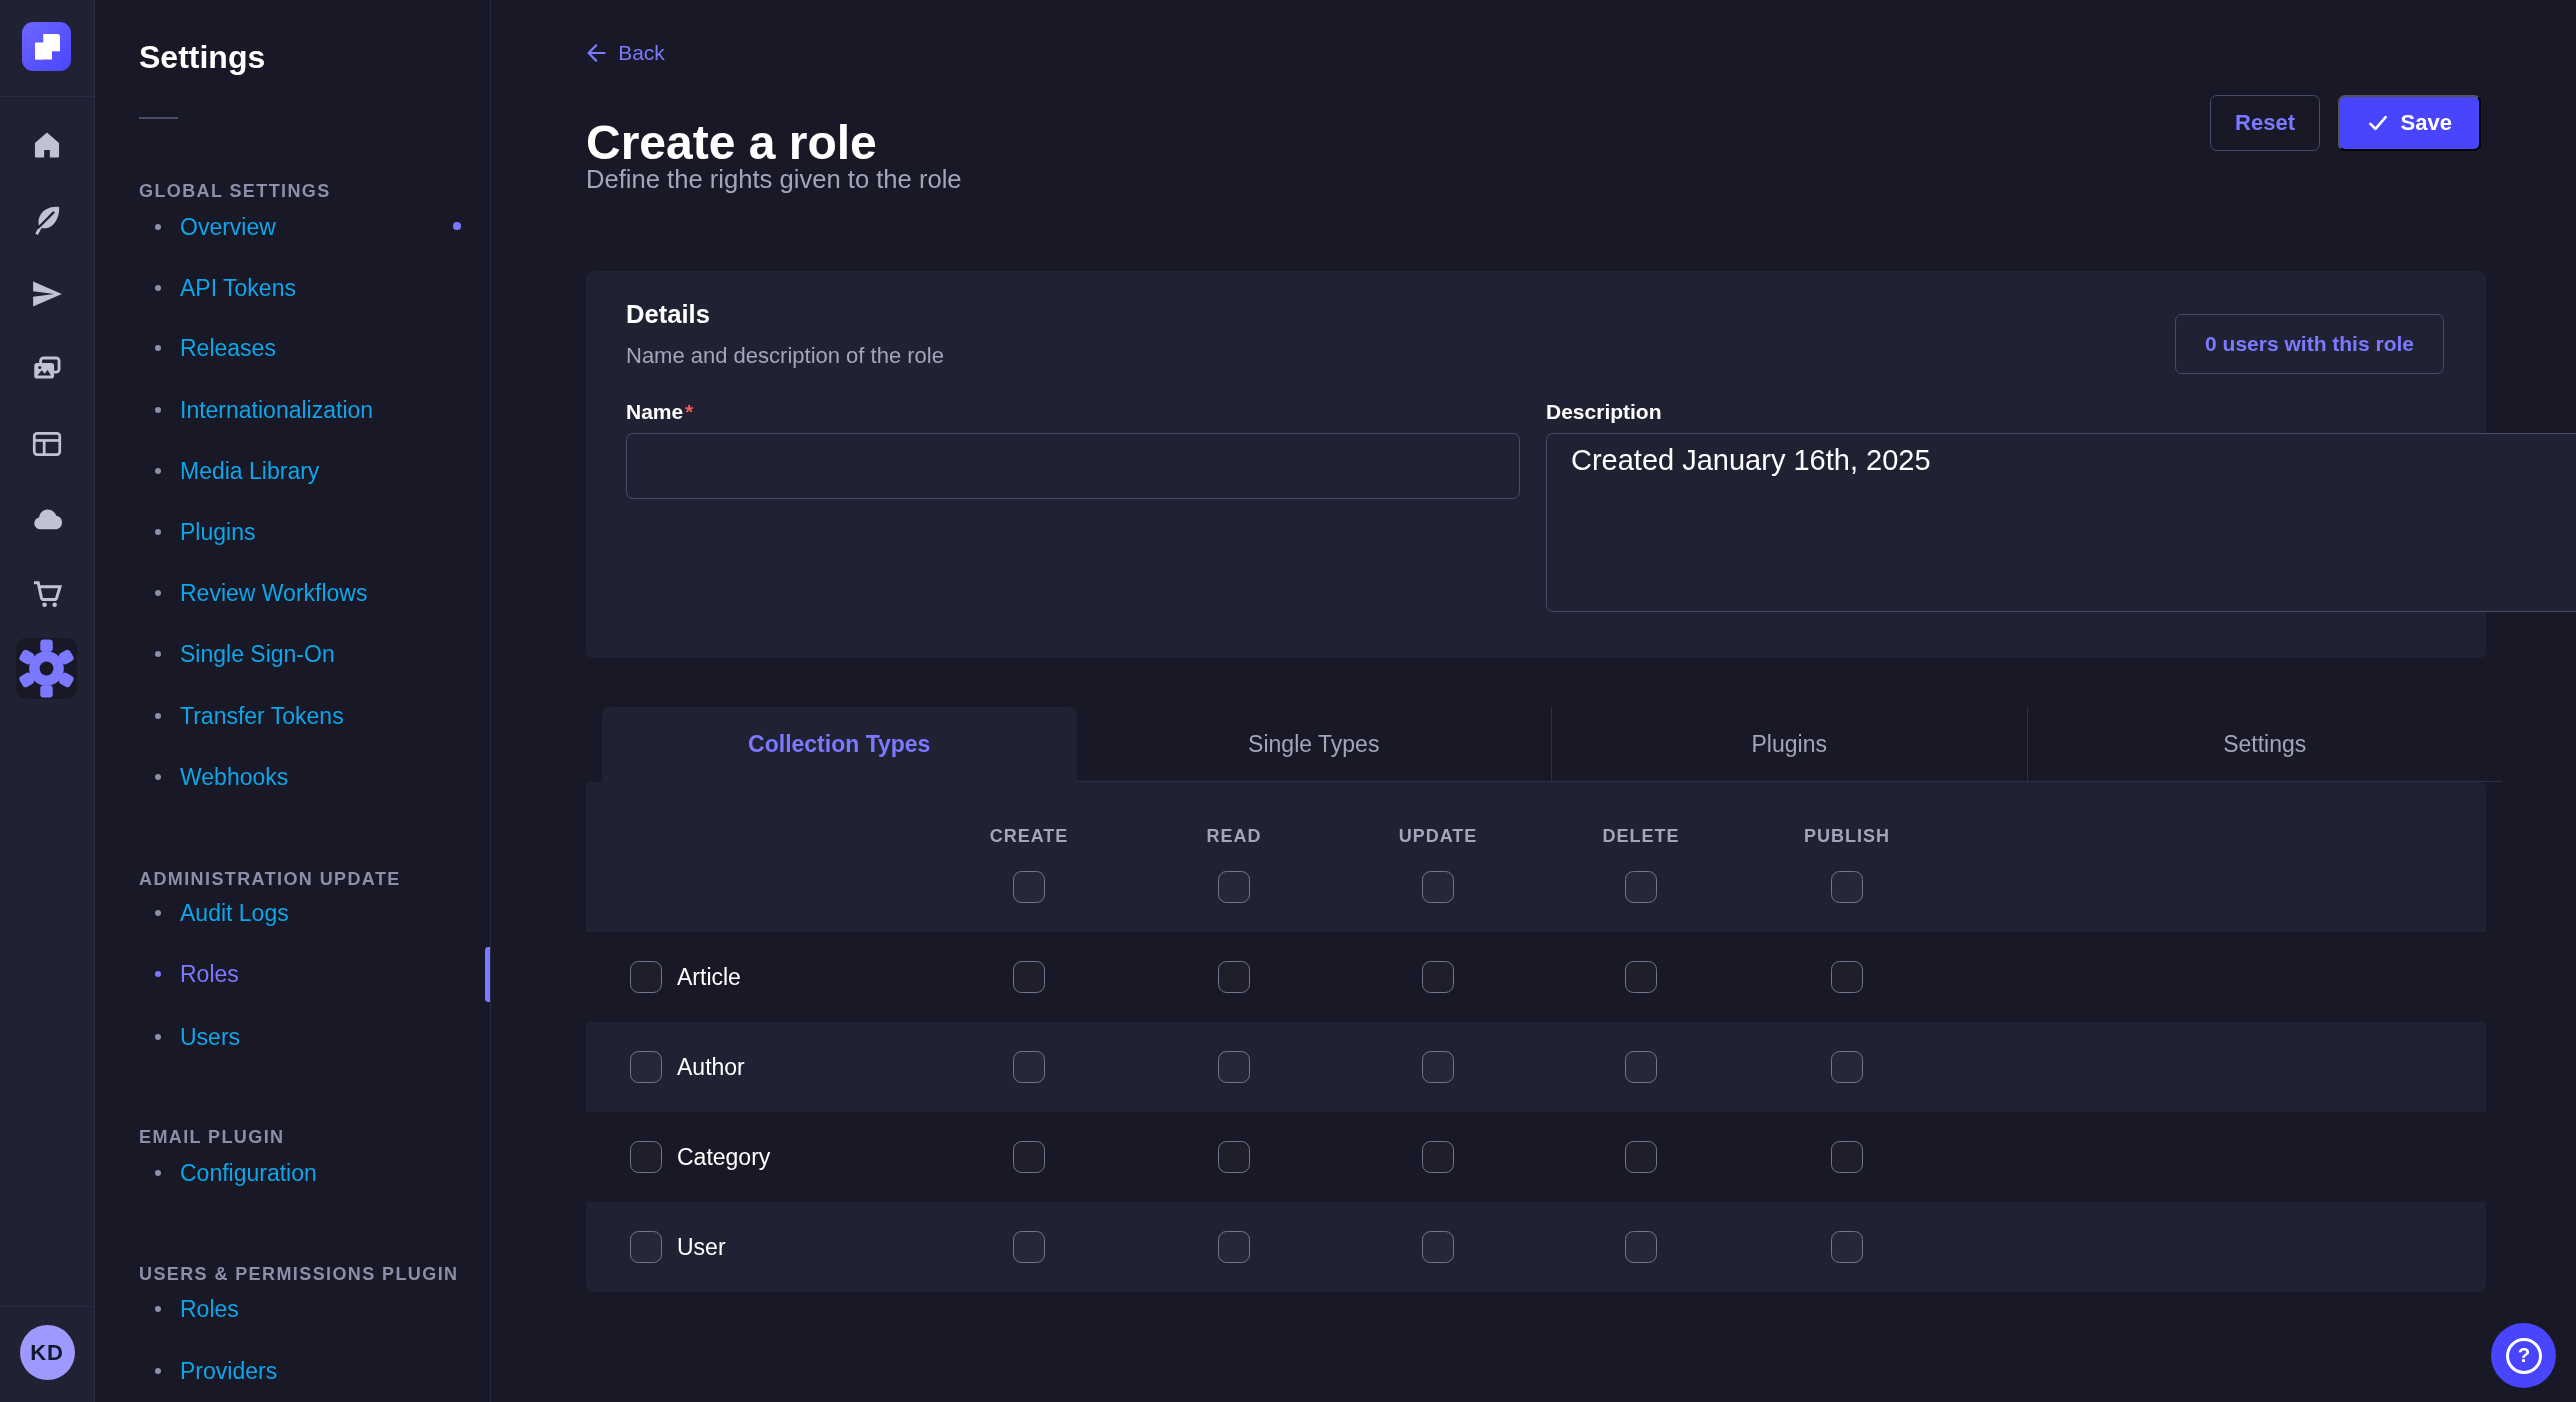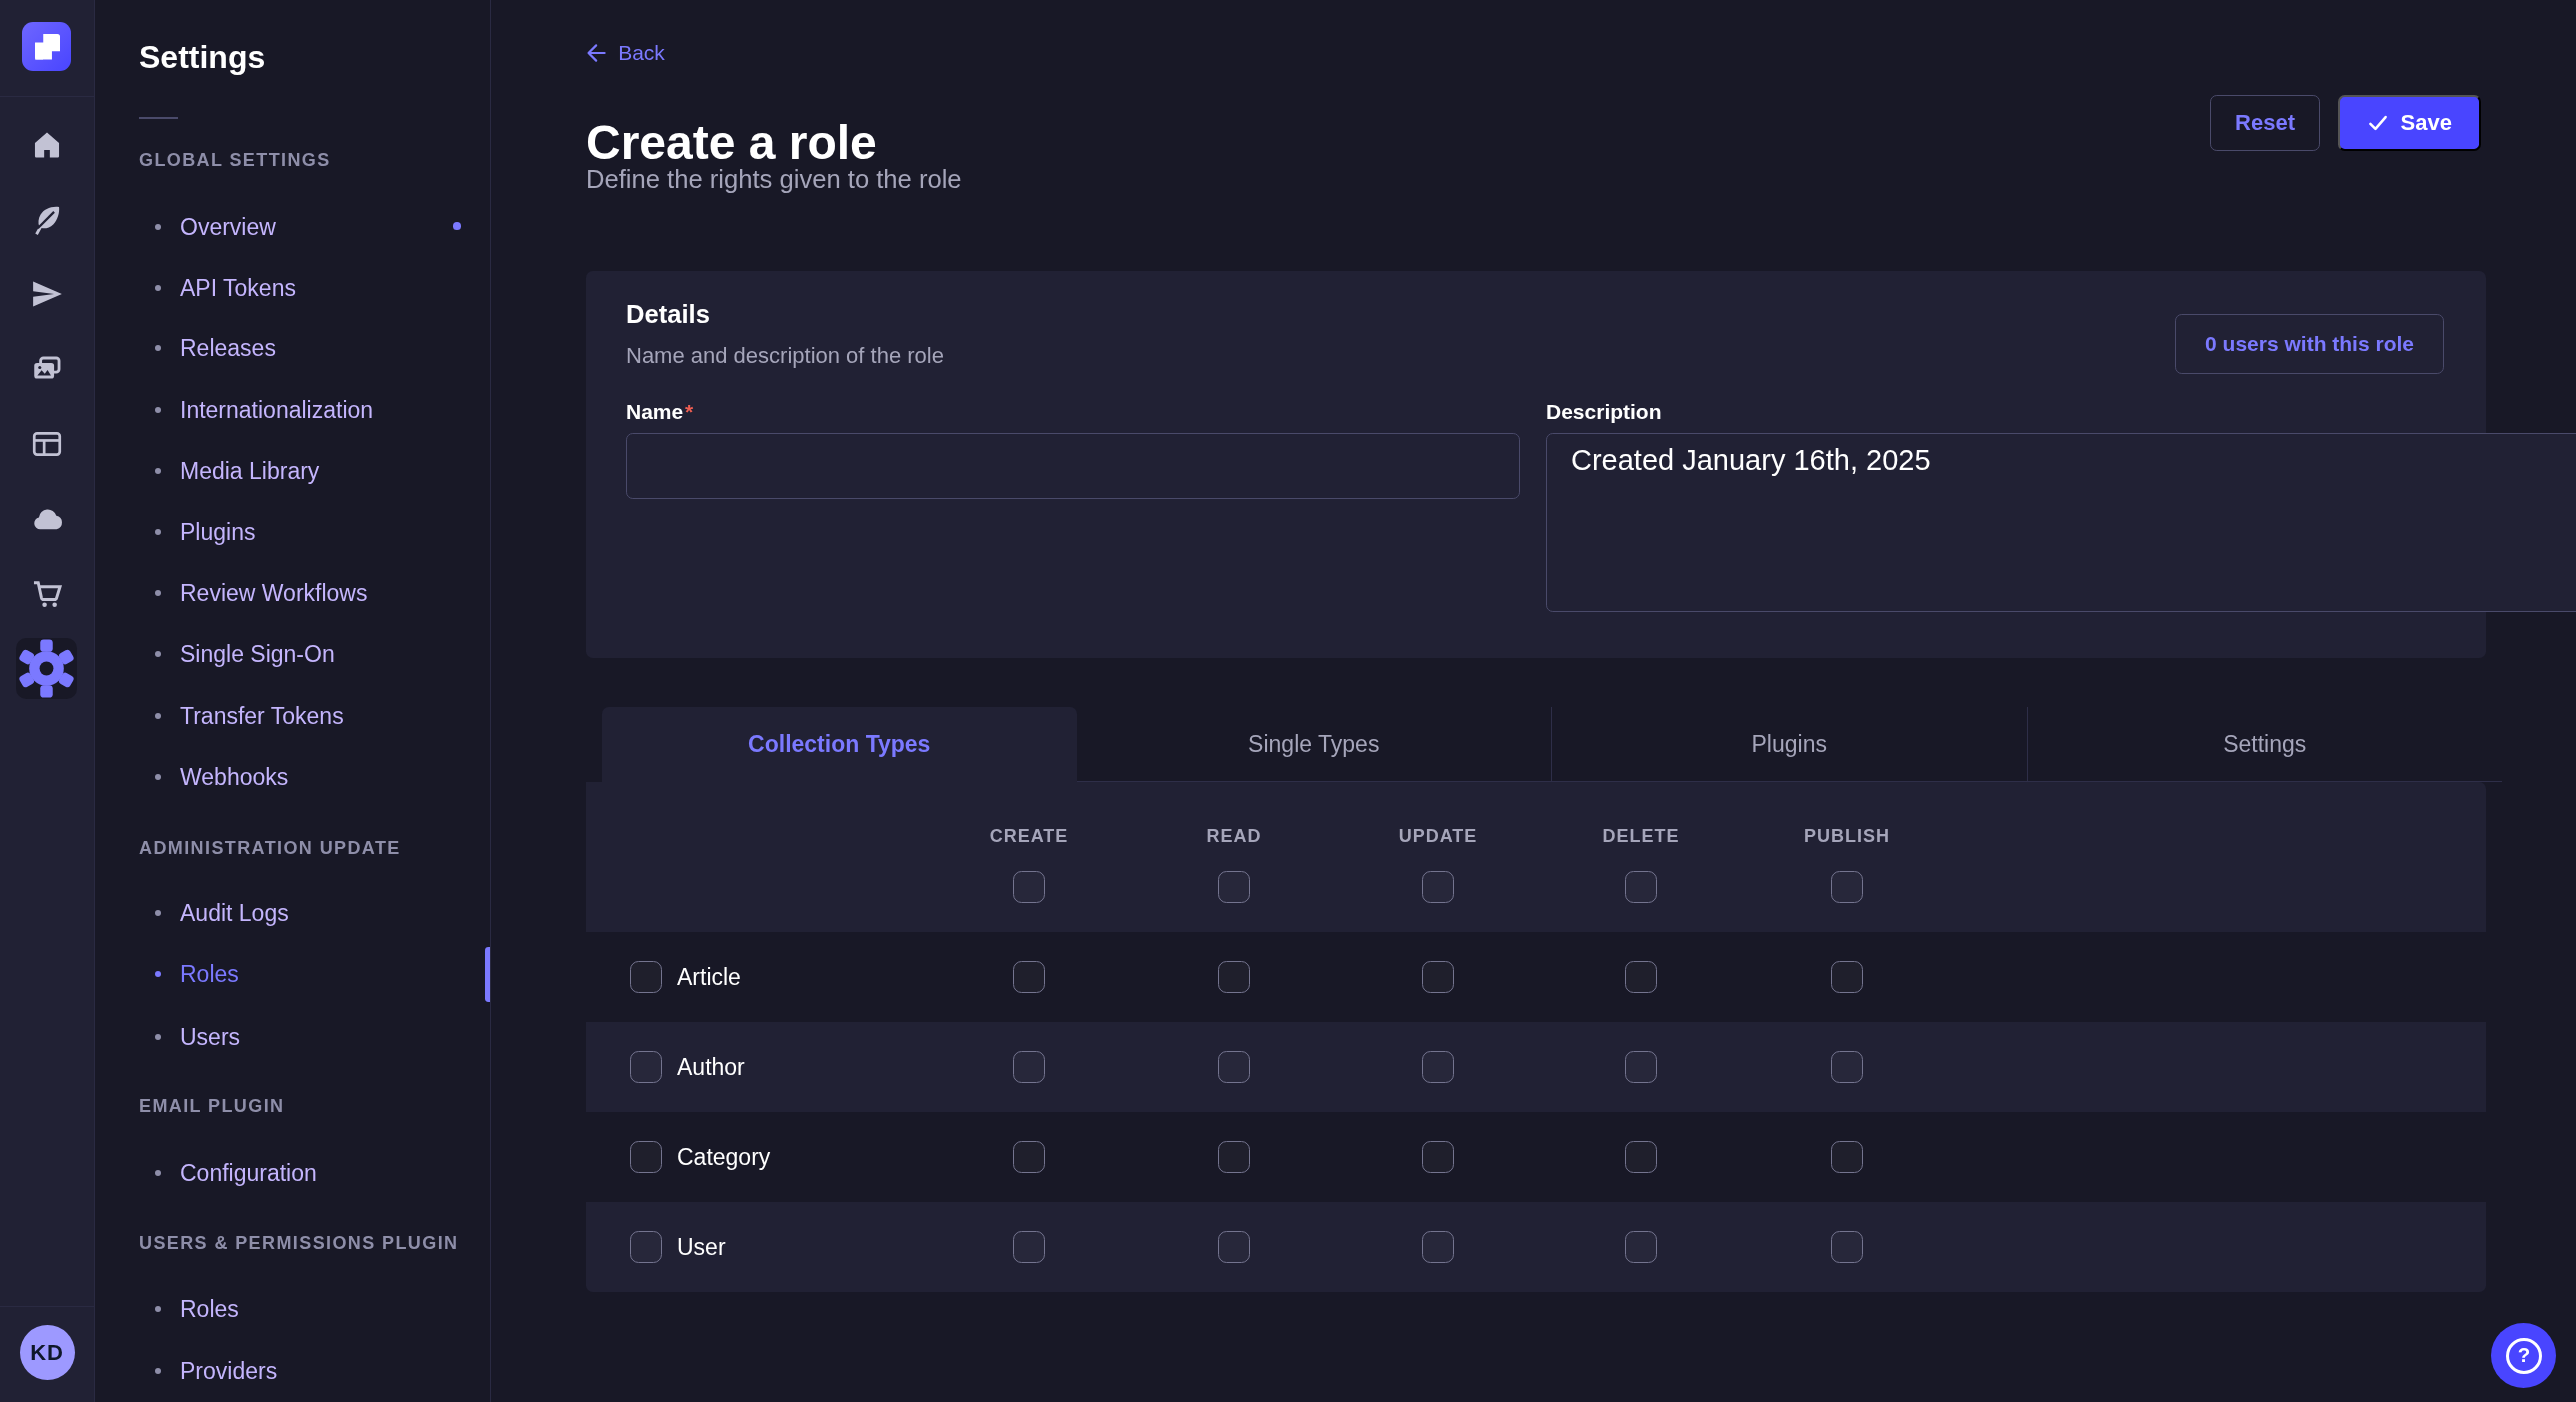--- a/index.html
+++ b/index.html
@@ -19,22 +19,22 @@
   .rail-btn svg{width:34px;height:34px;display:block;}
   .settings-btn{position:absolute;left:16px;top:638px;width:61px;height:61px;background:#181826;border-radius:10.2px;
                 display:flex;align-items:center;justify-content:center;color:#7b79ff;}
   .avatar{position:absolute;left:19.6px;top:1325px;width:55px;height:55px;border-radius:50%;background:#9d99ff;
           color:#0f172a;font-size:22px;font-weight:700;display:flex;align-items:center;justify-content:center;letter-spacing:0.9px;}
 
   
   .subnav{position:absolute;left:95px;top:0;width:395px;height:1402px;background:#181826;border-right:0.9px solid #2a2a42;}
   .subnav-title{position:absolute;left:44px;top:39px;font-size:32px;font-weight:600;}
   .subnav-rule{position:absolute;left:44px;top:117px;width:39px;height:1.7px;background:#4a4a6a;}
-  .sec-h{position:absolute;left:44px;font-size:18px;font-weight:700;letter-spacing:1.4px;color:#8e8ea9;}
-  .item{position:absolute;left:60px;height:34px;display:flex;align-items:center;font-size:23px;color:#c4b5fd;}
+  .sec-h{position:absolute;left:44px;font-size:18px;font-weight:700;letter-spacing:1.4px;color:#8e8ea9;margin-top:31px;}
+  .item{position:absolute;left:60px;height:34px;display:flex;align-items:center;font-size:23px;color:#0ea5e9;}
   .item .bullet{width:6px;height:6px;border-radius:50%;background:#8e8ea9;margin-right:19px;flex:none;}
   .item.active{color:#7b79ff;font-weight:500;}
   .item.active .bullet{background:#7b79ff;}
   .notif-dot{position:absolute;left:358px;top:222px;width:7.7px;height:7.7px;border-radius:50%;background:#7b79ff;}
   .active-bar{position:absolute;right:0;top:947px;width:5.1px;height:55px;background:#7b79ff;border-radius:3.4px 0 0 3.4px;}
 
   
   .main{position:absolute;left:491px;top:0;width:2085px;height:1402px;}
   .back{position:absolute;left:95px;top:41px;display:flex;align-items:center;gap:10.2px;color:#7b79ff;font-size:21px;font-weight:500;}
   .back svg{width:22px;height:22px;display:block;}

